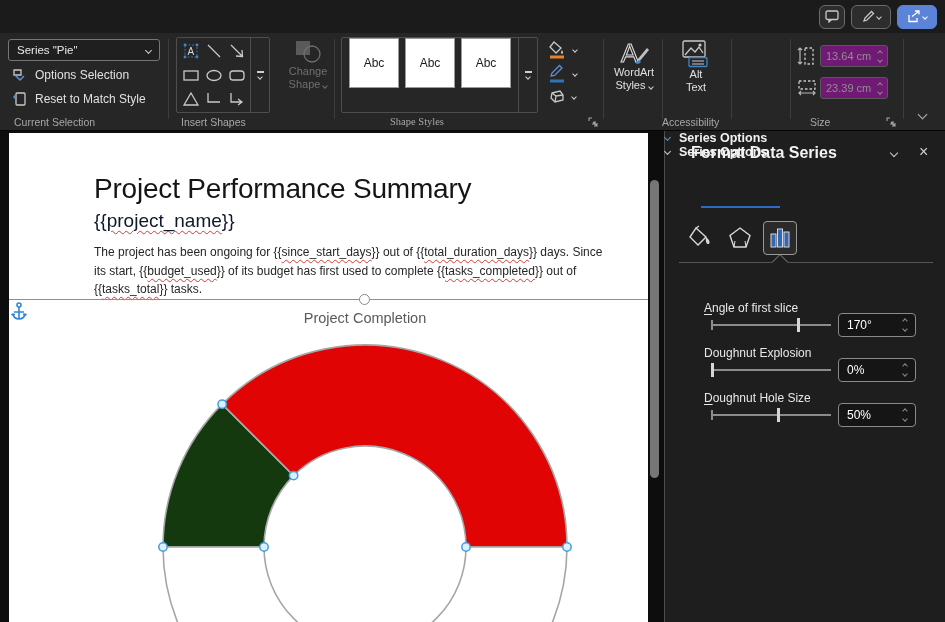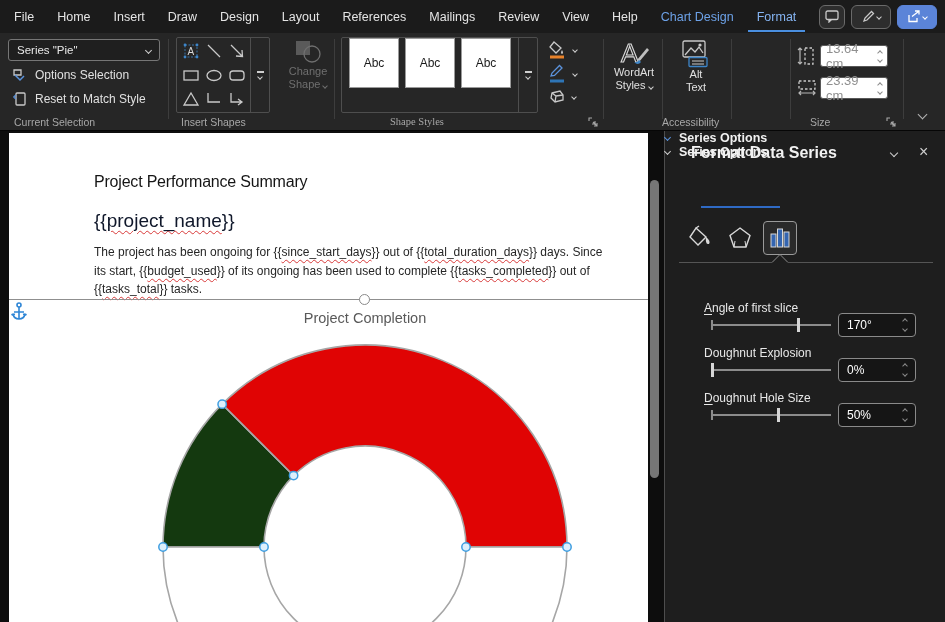--- a/index.html
+++ b/index.html
@@ -36,29 +36,29 @@
   #sel-dropdown .chev { margin-left:auto; }
   .rib-row { position:absolute; display:flex; align-items:center; gap:7px; color:#e0e0e0; font-size:12px; white-space:nowrap; }
   .gallery { position:absolute; border:1px solid #4e4e4e; border-radius:2px; display:flex; }
   .gal-more { width:19px; border-left:1px solid #4e4e4e; display:flex; flex-direction:column; align-items:center; justify-content:center; gap:2px; }
   .gal-more .bar { width:7px; height:1.4px; background:#cfcfcf; }
   .shape-grid { display:grid; grid-template-columns:repeat(3,23px); grid-auto-rows:24px; align-items:center; justify-items:center; padding:1px 2px; }
   .swatch { width:50px; height:50px; background:#ffffff; border:1px solid #9a9a9a; margin:0 3px; color:#1a1a1a;
     font-size:12px; display:flex; align-items:center; justify-content:center; }
   .mini-style { position:absolute; display:flex; align-items:center; gap:6px; }
   .launcher { position:absolute; width:11px; height:11px; }
-  .spin-field { position:absolute; width:68px; height:22px; border:1px solid #585858; border-radius:3px; background:#ffffff;
-    color:#8f8f8f; font-size:13px; display:flex; align-items:center; padding:0 5px; }
+  .spin-field { position:absolute; width:68px; height:22px; border:1px solid #585858; border-radius:3px; background:#701a75;
+    color:#8f8f8f; font-size:11px; display:flex; align-items:center; padding:0 5px; }
   .spin-col { margin-left:auto; display:flex; flex-direction:column; gap:3px; }
 
   
   #canvas { left:0; top:131px; width:676px; height:491px; background:#0d0d0d; }
   #page { position:absolute; left:9px; top:2px; width:639px; height:489px; background:#ffffff; overflow:hidden; }
   #scroll-thumb { position:absolute; left:650px; top:49px; width:9px; height:298px; background:#767676; border-radius:5px; }
-  #doc-heading { left:85px; top:40px; font-size:16px; font-weight:500; color:#151515; letter-spacing:-0.2px; }
+  #doc-heading { left:85px; top:40px; font-size:28px; font-weight:500; color:#151515; letter-spacing:-0.2px; }
   #doc-sub { left:85px; top:77px; font-size:19px; color:#0f172a; }
   #doc-body { left:85px; top:110px; font-size:12px; color:#262626; line-height:18.5px; white-space:nowrap; }
   .sq { text-decoration-line:underline; text-decoration-style:wavy; text-decoration-color:#d83a3a;
     text-decoration-thickness:1px; text-underline-offset:2.5px; }
   #sel-line { left:0; top:166px; width:639px; height:1.2px; background:#8f8f8f; }
   #sel-top-handle { left:350px; top:161px; width:11px; height:11px; border-radius:50%; background:#ffffff; border:1.5px solid #8a8a8a; }
   #chart-title { left:0; top:177px; width:712px; text-align:center; font-size:14.5px; color:#595959; }
   #chart-svg { position:absolute; left:0; top:157px; }
 
   
@@ -82,35 +82,20 @@
   .val-box .spin-col { gap:4px; }
 
   svg { display:block; }
   .ric { stroke:#c9c9c9; fill:none; stroke-width:1.3; }
   .ric-dim { stroke:#6f6f6f; fill:none; stroke-width:1.3; }
 </style>
 </head>
 <body>
 
 <div id="menubar" class="abs">
-  <div id="menu-items" style="display:flex; align-items:center;">
-      <div class="menu-item">File</div>
-      <div class="menu-item">Home</div>
-      <div class="menu-item">Insert</div>
-      <div class="menu-item">Draw</div>
-      <div class="menu-item">Design</div>
-      <div class="menu-item">Layout</div>
-      <div class="menu-item">References</div>
-      <div class="menu-item">Mailings</div>
-      <div class="menu-item">Review</div>
-      <div class="menu-item">View</div>
-      <div class="menu-item">Help</div>
-      <div class="menu-item accent">Chart Design</div>
-      <div class="menu-item accent active">Format</div>
-    </div>
   <div style="margin-left:auto; margin-right:8px; display:flex; gap:6px; align-items:center;">
     <div class="tb-btn">
       <svg width="14" height="13" viewBox="0 0 14 13">
         <rect x="1" y="1" width="12" height="8.5" rx="1.6" class="ric"></rect>
         <path d="M4 9.5 L4 12 L6.5 9.5" class="ric"></path>
       </svg>
     </div>
     <div class="tb-btn wide">
       <svg width="13" height="13" viewBox="0 0 13 13">
         <path d="M2 11 L3 8 L9.5 1.5 L11.5 3.5 L5 10 Z" class="ric"></path>
@@ -298,21 +283,21 @@
 </div>
 
 <div id="canvas" class="abs">
   <div id="page">
     <div id="doc-heading" class="abs">Project Performance Summary</div>
     <div id="doc-sub" class="abs">
       <span>{{</span><span class="sq">project_name</span><span>}}</span>
     </div>
     <div id="doc-body" class="abs">
         <div><span>The project has been ongoing for {{</span><span class="sq">since_start_days</span><span>}} out of {{</span><span class="sq">total_duration_days</span><span>}} days. Since</span></div>
-        <div><span>its start, {{</span><span class="sq">budget_used</span><span>}} of its ongoing has been used to complete {{</span><span class="sq">tasks_completed</span><span>}} out of</span></div>
+        <div><span>its start, {{</span><span class="sq">budget_used</span><span>}} of its budget has first used to complete {{</span><span class="sq">tasks_completed</span><span>}} out of</span></div>
         <div><span>{{</span><span class="sq">tasks_total</span><span>}} tasks.</span></div>
       </div>
 
     <div id="sel-line" class="abs"></div>
     <div id="sel-top-handle" class="abs"></div>
     <svg class="abs" style="left:2px; top:168px;" width="20" height="22" viewBox="0 0 20 22">
       <circle cx="8" cy="4" r="2" fill="none" stroke="#2f86d6" stroke-width="1.6"></circle>
       <path d="M8 6 L8 18 M3 11 L13 11 M2 13 q1 5 6 5 q5 0 6 -5 M2 13 l-1.5 1 M2 13 l2 .5 M14 13 l1.5 1 M14 13 l-2 .5" fill="none" stroke="#2f86d6" stroke-width="1.6"></path>
     </svg>
     <div id="chart-title" class="abs">Project Completion</div>

